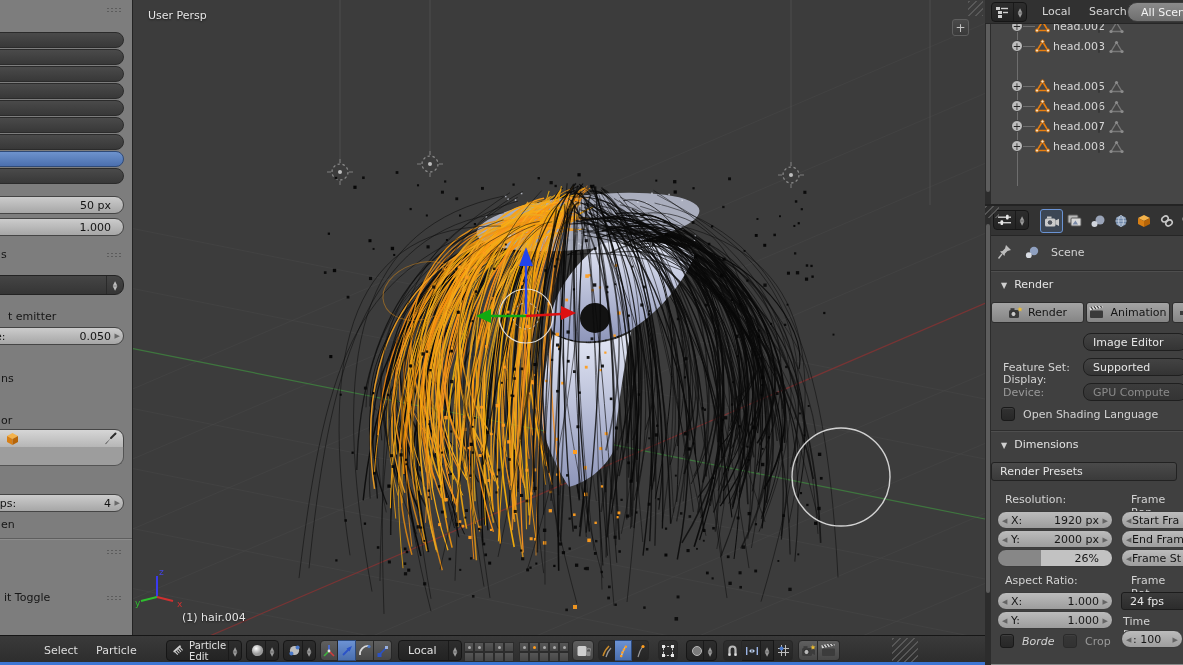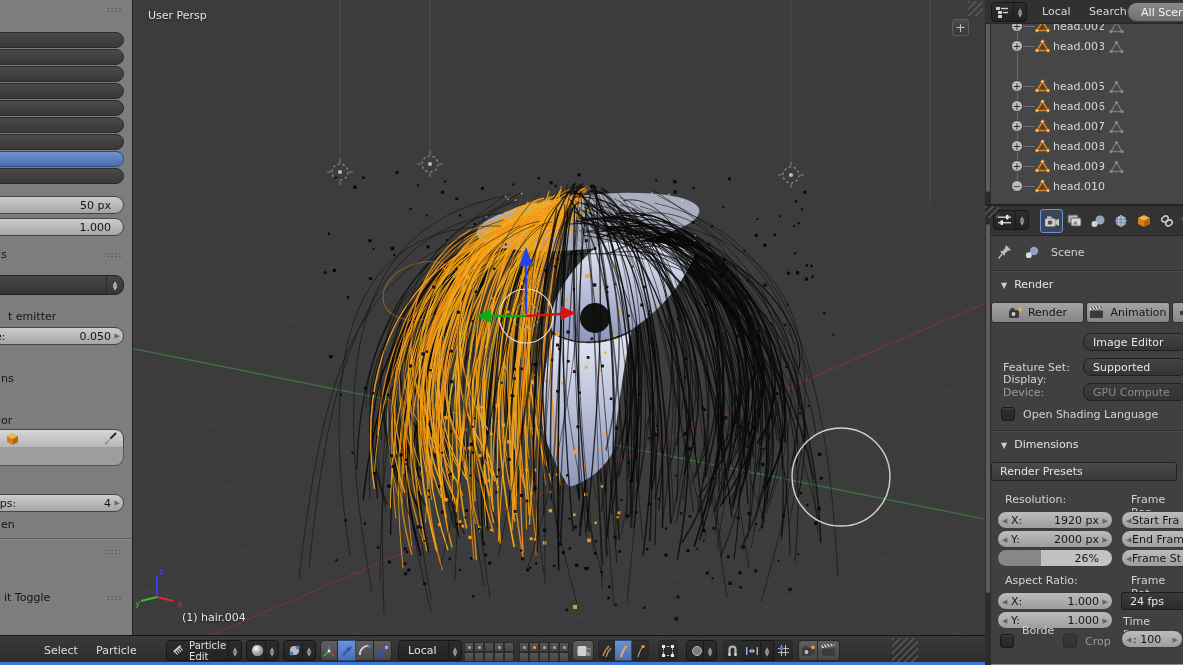--- a/index.html
+++ b/index.html
@@ -1431,49 +1431,20 @@
           </svg>
         <span class="olabel">head.008</span>
         <span class="opipe"></span>
         <svg class="abs" style="left:124px; top:4px; opacity:.5" width="15" height="14" viewBox="0 0 15 14">
             <polygon points="7.5,2.5 13,11.5 2,11.5" fill="none" stroke="#a8a8a8" stroke-width="1.4"></polygon>
             <circle cx="7.5" cy="2.5" r="1.6" fill="#cfcfcf"></circle>
             <circle cx="13" cy="11.5" r="1.6" fill="#cfcfcf"></circle>
             <circle cx="2" cy="11.5" r="1.6" fill="#cfcfcf"></circle>
           </svg>
       </div>
-      <div class="orow" style="top:156px">
-        <span class="exp"></span>
-          <span class="rowstub"></span>
-        <svg class="abs" style="left:50px; top:3px" width="15" height="14" viewBox="0 0 15 14">
-            <polygon points="7.5,2.5 13,11.5 2,11.5" fill="none" stroke="#e87d0d" stroke-width="1.6"></polygon>
-            <circle cx="7.5" cy="2.5" r="1.7" fill="#f8e0c0" stroke="#b05c06"></circle>
-            <circle cx="13" cy="11.5" r="1.7" fill="#f8e0c0" stroke="#b05c06"></circle>
-            <circle cx="2" cy="11.5" r="1.7" fill="#f8e0c0" stroke="#b05c06"></circle>
-          </svg>
-        <span class="olabel">head.009</span>
-        <span class="opipe"></span>
-        <svg class="abs" style="left:124px; top:4px; opacity:.5" width="15" height="14" viewBox="0 0 15 14">
-            <polygon points="7.5,2.5 13,11.5 2,11.5" fill="none" stroke="#a8a8a8" stroke-width="1.4"></polygon>
-            <circle cx="7.5" cy="2.5" r="1.6" fill="#cfcfcf"></circle>
-            <circle cx="13" cy="11.5" r="1.6" fill="#cfcfcf"></circle>
-            <circle cx="2" cy="11.5" r="1.6" fill="#cfcfcf"></circle>
-          </svg>
-      </div>
-      <div class="orow" style="top:176px">
-        <span class="exp minus"></span>
-          <span class="rowstub"></span>
-        <svg class="abs" style="left:50px; top:3px" width="15" height="14" viewBox="0 0 15 14">
-            <polygon points="7.5,2.5 13,11.5 2,11.5" fill="none" stroke="#e87d0d" stroke-width="1.6"></polygon>
-            <circle cx="7.5" cy="2.5" r="1.7" fill="#f8e0c0" stroke="#b05c06"></circle>
-            <circle cx="13" cy="11.5" r="1.7" fill="#f8e0c0" stroke="#b05c06"></circle>
-            <circle cx="2" cy="11.5" r="1.7" fill="#f8e0c0" stroke="#b05c06"></circle>
-          </svg>
-        <span class="olabel">head.010</span>
-      </div>
 
       <div id="outlhead">
         <div class="hdd" style="left:6px; top:2px; width:36px; height:20px;">
           <svg width="15" height="13" style="margin-left:3px" viewBox="0 0 15 13">
             <rect x="1" y="1" width="4" height="3" fill="#cfcfcf"></rect>
               <rect x="6" y="1.8" width="7" height="1.4" fill="#cfcfcf"></rect>
             <rect x="3" y="5" width="4" height="3" fill="#cfcfcf"></rect>
               <rect x="8" y="5.8" width="5" height="1.4" fill="#cfcfcf"></rect>
             <rect x="3" y="9" width="4" height="3" fill="#cfcfcf"></rect>
           </svg>
@@ -1662,21 +1633,21 @@
 
       <div class="lpill" style="left:12px; top:405px; width:116px;">
         <span class="arl"></span>
         <span class="lab">Y:</span>
         <span class="val">1.000</span>
         <span class="arr"></span>
       </div>
       <span class="plabel" style="left:138px; top:409px;">Time Rema</span>
 
       <div class="cbx" style="left:15px; top:428px;"></div>
-      <span class="plabel" style="left:37px; top:418px;">Borde</span>
+      <span class="plabel" style="left:37px; top:429px;font-style:italic;">Borde</span>
       <div class="cbx dim" style="left:78px; top:428px;"></div>
       <span class="plabel dim" style="left:100px; top:429px;">Crop</span>
       <div class="lpill" style="left:136px; top:424px; width:62px;">
         <span class="arl"></span>
         <span class="lab" style="margin-left:11px">: 100</span>
         <span class="arr"></span>
       </div>
       <div id="propbottomline"></div>
       <div class="vscroll" style="height:461px">
           <div class="thumb" style="height:80%"></div>

